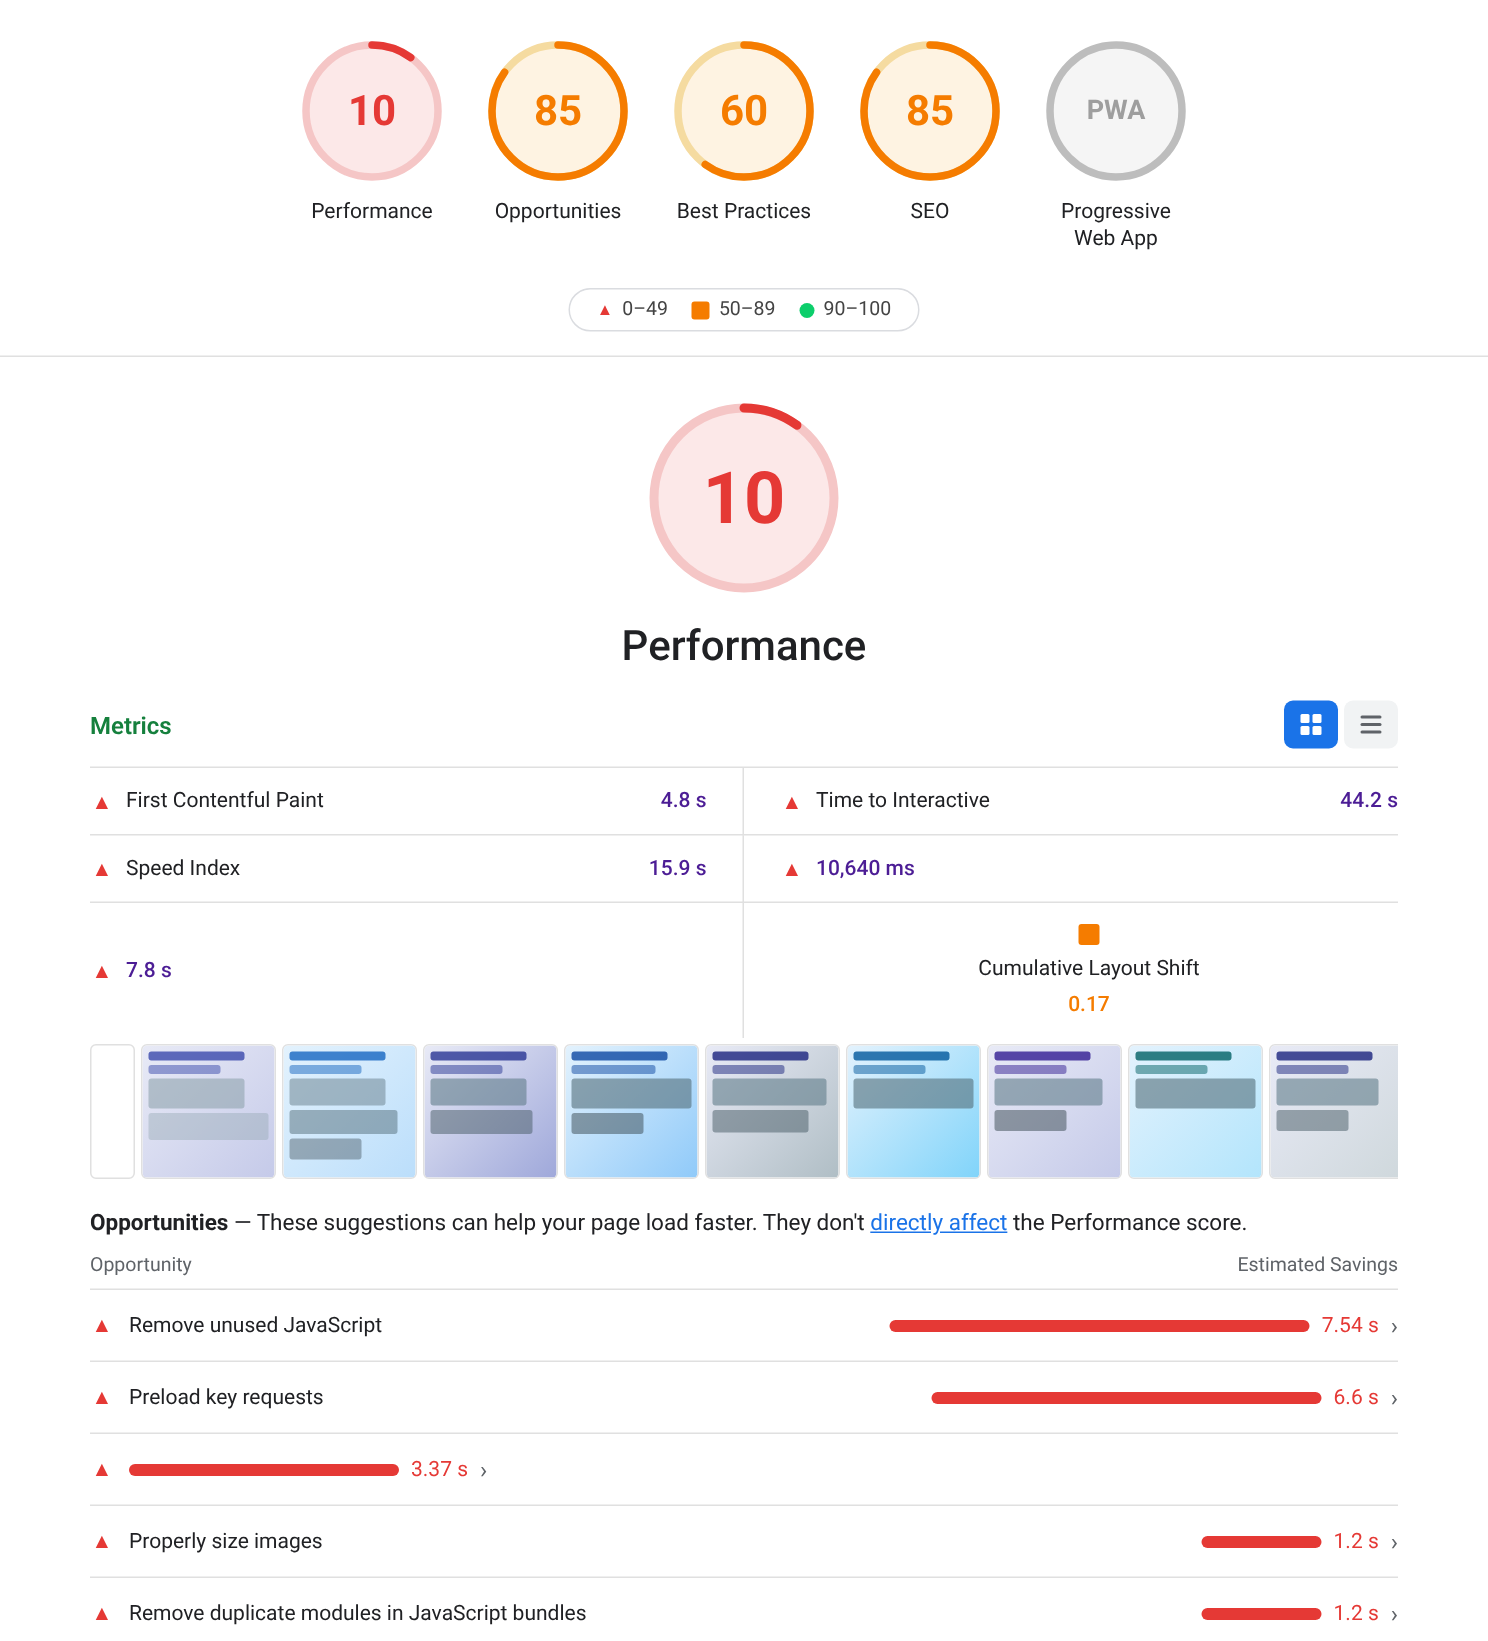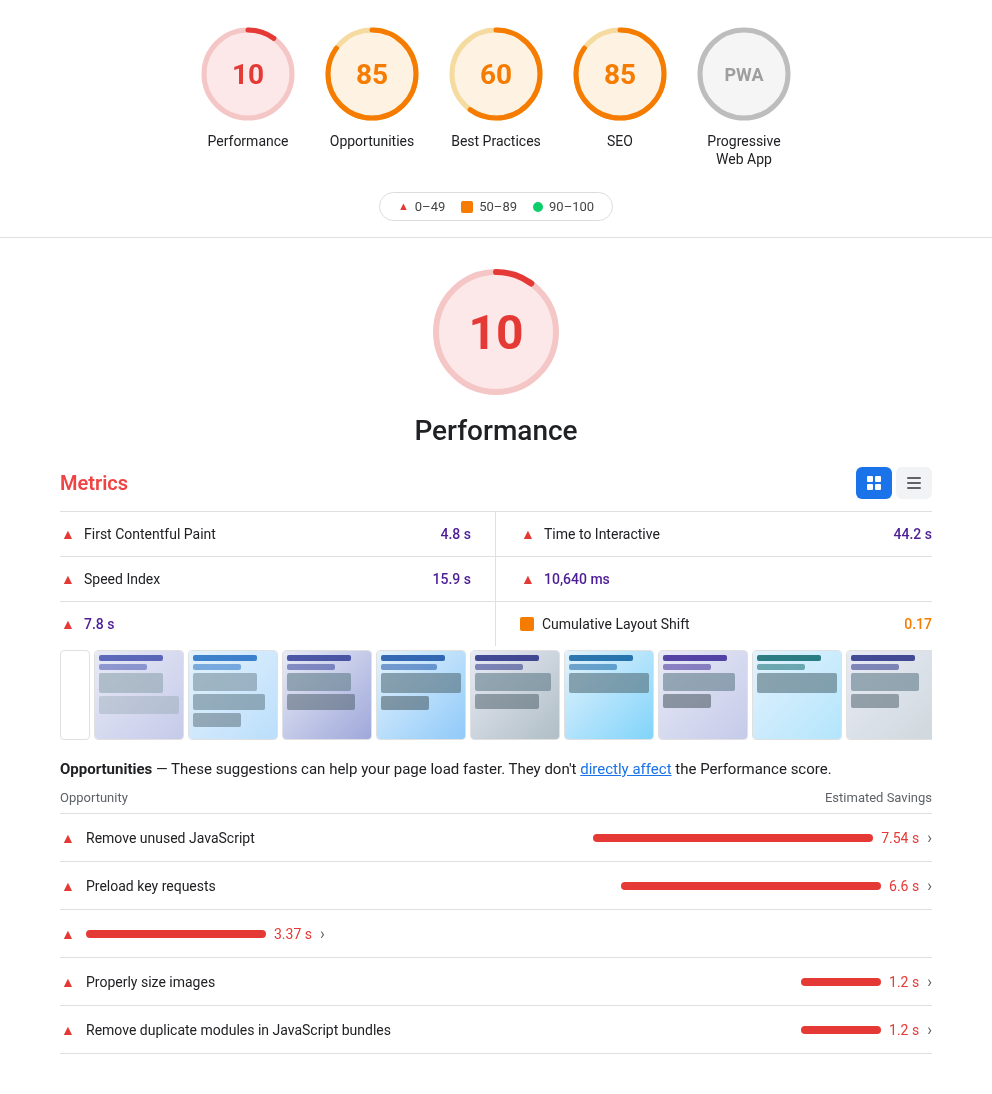--- a/index.html
+++ b/index.html
@@ -110,23 +110,23 @@
     }
 
     
     .metrics-header {
       display: flex;
       justify-content: space-between;
       align-items: center;
       margin-bottom: 12px;
     }
     .metrics-title {
-      font-size: 20px;
+      font-size: 16px;
       font-weight: 600;
-      color: #ef4444;
+      color: #15803d;
     }
     .view-toggle {
       display: flex;
       gap: 4px;
     }
     .toggle-btn {
       width: 36px;
       height: 32px;
       border: none;
       border-radius: 6px;
@@ -143,21 +143,21 @@
       background: #f1f3f4;
       color: #5f6368;
     }
     .metric-row {
       display: flex;
       align-items: center;
       padding: 14px 0;
       border-bottom: 1px solid #e0e0e0;
       gap: 8px;
     }
-    .metric-row:last-child { border-bottom: none; }
+    .metric-row:last-child { border-bottom: none; flex-direction: column; }
     .metric-name {
       flex: 1;
       font-size: 14px;
       color: #202124;
     }
     .metric-value {
       font-size: 14px;
       font-weight: 500;
     }
     .metric-value.red { color: #4c1d95; }

